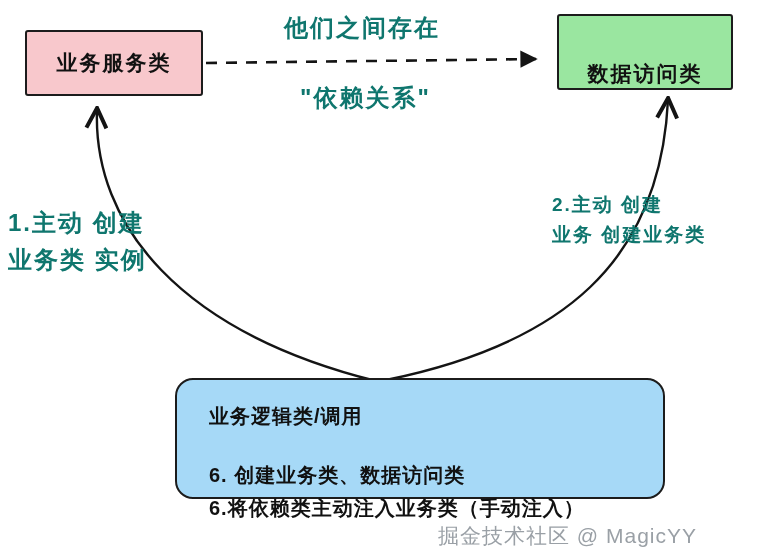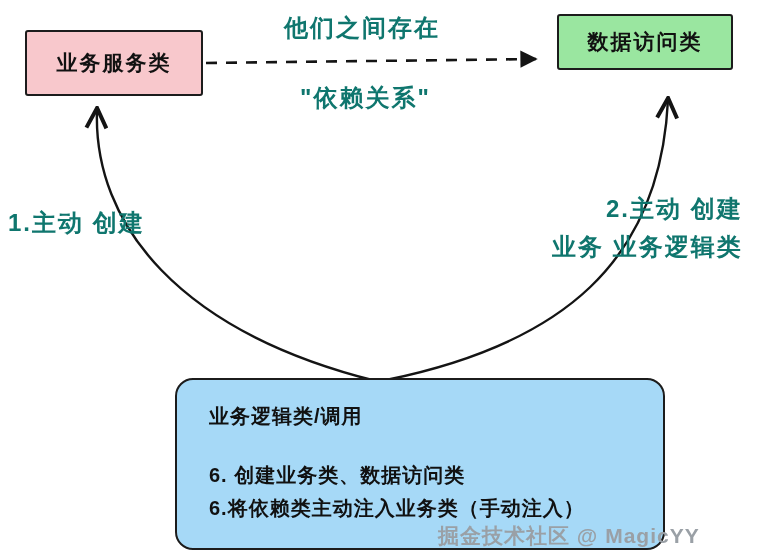--- a/index.html
+++ b/index.html
@@ -36,26 +36,27 @@
     letter-spacing: 2px;
     border-radius: 3px;
   }
   .node-business-service {
     left: 25px; top: 30px;
     width: 178px; height: 66px;
     background: #f8c8cc;
   }
   .node-data-access {
     left: 557px; top: 14px;
-    width: 176px; height: 56px;
+    width: 176px; height: 76px;
     background: #9ae6a0;
+    align-items: flex-end;
   }
   .node-business-logic {
     left: 175px; top: 378px;
-    width: 490px; height: 172px;
+    width: 490px; height: 121px;
     background: #a6d9f7;
     border-radius: 18px;
     padding: 22px 26px 0 32px;
     font-size: 20px;
     font-weight: 600;
     letter-spacing: 1px;
     line-height: 1.45;
   }
   .node-business-logic .logic-title {
     margin-bottom: 30px;
@@ -67,26 +68,26 @@
     position: absolute;
     color: #0f766e;
     font-size: 24px;
     font-weight: 600;
     letter-spacing: 2px;
     white-space: nowrap;
   }
   .label-relation-top   { left: 284px; top: 12px; }
   .label-relation-bottom{ left: 300px; top: 82px; }
   .label-left-note      { left: 8px;  top: 188px; line-height: 1.55; margin-top: 16px; }
-  .label-right-note     { left: 552px; top: 190px; font-size: 24px; line-height: 1.6; text-align: right; }
+  .label-right-note     { left: 552px; top: 190px; font-size: 19px; line-height: 1.6; }
   .watermark {
     position: absolute;
     left: 438px; top: 522px;
     font-size: 21px;
-    font-weight: 700;
+    font-weight: 400;
     color: #9aa0a6;
     letter-spacing: 1px;
   }
 </style>
 </head>
 <body>
 
 <div class="canvas">
 
   <svg class="arrows-layer" width="760" height="560" viewBox="0 0 760 560" xmlns="http://www.w3.org/2000/svg">
@@ -119,22 +120,23 @@
     <div class="logic-line">6. 创建业务类、数据访问类</div>
     <div class="logic-line">6.将依赖类主动注入业务类（手动注入）</div>
   </div>
 
   <div class="float-label label-relation-top">他们之间存在</div>
 
   <div class="float-label label-relation-bottom">"依赖关系"</div>
 
   <div class="float-label label-left-note">
     <div>1.主动 创建</div>
+    <div>业务类 实例</div>
   </div>
 
   <div class="float-label label-right-note">
     <div>2.主动 创建</div>
-    <div>业务  业务逻辑类</div>
+    <div>业务  创建业务类</div>
   </div>
 
   <div class="watermark">掘金技术社区 @ MagicYY</div>
 
 </div>
 
 </body></html>

